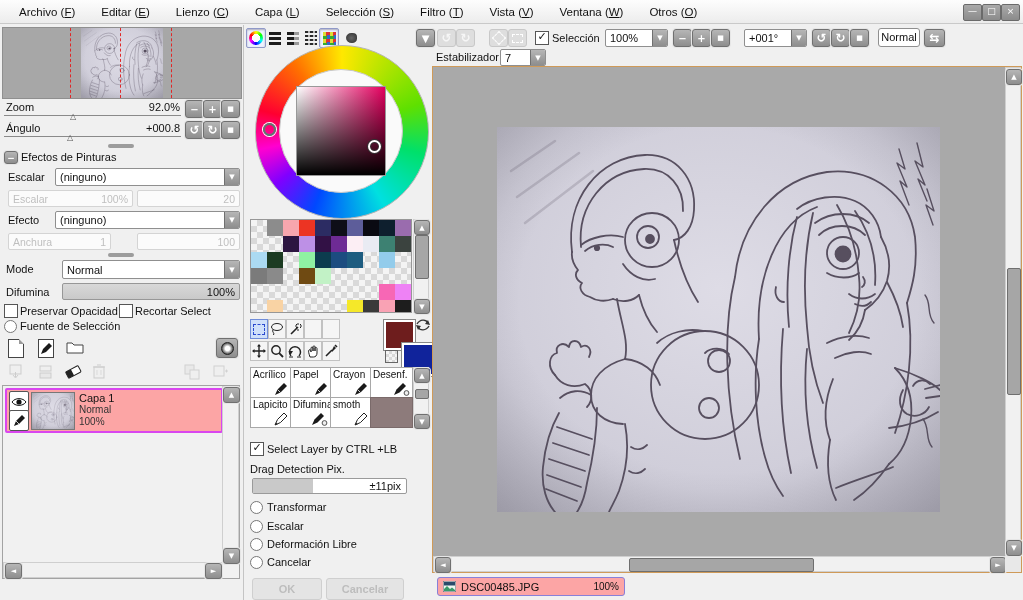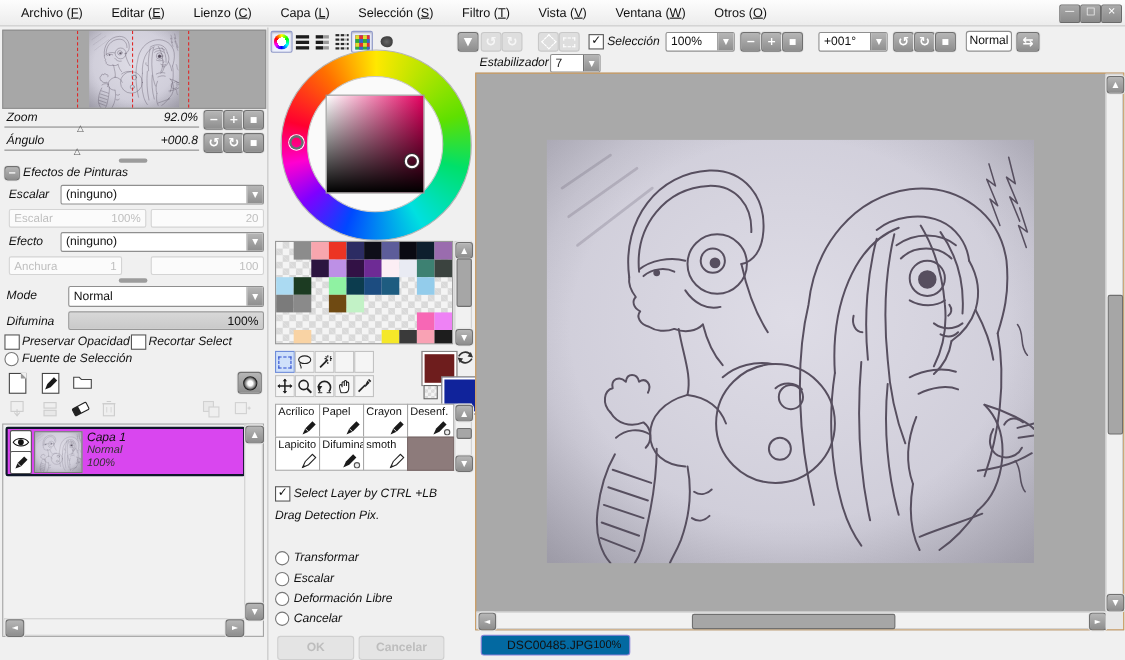--- a/index.html
+++ b/index.html
@@ -1,19 +1,19 @@
 <!DOCTYPE html>
 <html><head>
 <meta charset="utf-8">
 <style>
   html,body{margin:0;padding:0;background:#888;}
   #app{position:relative;width:1023px;height:600px;background:#f0f0f0;overflow:hidden;
        font-family:"Liberation Sans","DejaVu Sans",sans-serif;font-size:11px;color:#111;}
   .abs{position:absolute;}
-  .lbl{position:absolute;white-space:nowrap;font-style:italic;}
+  .lbl{position:absolute;white-space:nowrap;}
   .glyph{font-family:"DejaVu Sans",sans-serif;}
   
   #menubar{position:absolute;left:0;top:0;width:1023px;height:24px;
            background:linear-gradient(#fdfdfd,#ececec);border-bottom:1px solid #c9c9c9;
            display:flex;align-items:center;padding-left:6px;box-sizing:border-box;}
   .menu-item{padding:0 13px;line-height:24px;font-size:11.5px;cursor:default;}
   .winbtn{position:absolute;top:4px;width:17px;height:15px;background:linear-gradient(#a9a9a9,#8b8b8b);
           border:1px solid #6a6a6a;border-radius:2px;color:#fff;font-size:9px;line-height:13px;text-align:center;}
   
   .sqbtn{position:absolute;width:17px;height:16px;background:linear-gradient(#b6b6b6,#8e8e8e);
@@ -379,21 +379,21 @@
       </svg>
   </div>
   <div class="abs" style="left:212px;top:364px;opacity:.35">
     <svg width="16" height="16">
         <rect x="2" y="2" width="10" height="10" fill="#eee" stroke="#999"></rect>
         <path d="M13,7 h3 M14.5,5.5 v3" stroke="#999"></path>
       </svg>
   </div>
 
   <div class="abs" style="left:2px;top:385px;width:238px;height:194px;background:#f1f1f1;border:1px solid #a3a3a3;box-sizing:border-box">
-    <div class="abs" style="left:2px;top:2px;width:214px;height:41px;background:#d946ef;border:2px solid #0f172a;border-radius:2px">
+    <div class="abs" style="left:2px;top:2px;width:214px;height:41px;background:#fca5a5;border:2px solid #d946ef;border-radius:2px">
       <div class="layerbtn" style="left:2px;top:1px">
         <svg width="16" height="12">
             <path d="M1,6 C4,1.5 12,1.5 15,6 C12,10.5 4,10.5 1,6 Z" fill="#fff" stroke="#111"></path>
             <circle cx="8" cy="6" r="2.6" fill="#111"></circle>
           </svg>
       </div>
       <div class="layerbtn" style="left:2px;top:20px">
         <svg width="13" height="13">
             <polygon points="1,12 3,7 9,1 12,4 6,10" fill="#1a1a1a"></polygon>
             <line x1="3" y1="7" x2="6" y2="10" stroke="#fff" stroke-width="0.8"></line>
@@ -544,20 +544,24 @@
   <div class="brushcell" style="left:370px;top:397px;width:43px;background:#8d7b7b;border-color:#7a6a6a"></div>
   <div class="sbtrack" style="left:413px;top:367px;width:16px;height:61px">
     <div class="sqbtn glyph" style="left:0px;top:0px;width:14px;height:13px;font-size:7px">▲</div>
     <div class="sbthumb" style="left:1px;top:21px;width:12px;height:8px"></div>
     <div class="sqbtn glyph" style="left:0px;top:46px;width:14px;height:13px;font-size:7px">▼</div>
   </div>
 
   <span class="cb glyph" style="left:250px;top:442px">✓</span>
   <span class="lbl" style="left:267px;top:443px">Select Layer by CTRL +LB</span>
   <span class="lbl" style="left:250px;top:463px">Drag Detection Pix.</span>
+  <div class="abs" style="left:252px;top:478px;width:155px;height:16px;background:#fff;border:1px solid #9a9a9a;border-radius:2px;box-sizing:border-box">
+    <div class="abs" style="left:0;top:0;width:60px;height:14px;background:#c9c9c9"></div>
+    <span class="lbl" style="right:5px;top:1px">±11pix</span>
+  </div>
   <span class="radio" style="left:250px;top:501px"></span>
   <span class="lbl" style="left:267px;top:501px">Transformar</span>
   <span class="radio" style="left:250px;top:520px"></span>
   <span class="lbl" style="left:267px;top:520px">Escalar</span>
   <span class="radio" style="left:250px;top:538px"></span>
   <span class="lbl" style="left:267px;top:538px">Deformación Libre</span>
   <span class="radio" style="left:250px;top:556px"></span>
   <span class="lbl" style="left:267px;top:556px">Cancelar</span>
   <div class="btn dis" style="left:252px;top:578px;width:68px;height:20px;line-height:20px">OK</div>
   <div class="btn dis" style="left:326px;top:578px;width:76px;height:20px;line-height:20px">Cancelar</div>
@@ -574,21 +578,21 @@
       <div class="sqbtn glyph" style="left:0px;top:472px;width:14px;height:14px;font-size:7px">▼</div>
     </div>
     <div class="sbtrack" style="left:0px;bottom:0px;width:572px;height:16px">
       <div class="sqbtn glyph" style="left:1px;top:0px;width:14px;height:14px;font-size:7px">◄</div>
       <div class="sbthumb" style="left:195px;top:1px;width:183px;height:12px"></div>
       <div class="sqbtn glyph" style="left:556px;top:0px;width:14px;height:14px;font-size:7px">►</div>
     </div>
     <div class="abs" style="right:0;bottom:0;width:16px;height:16px;background:#e8e8e8"></div>
   </div>
 
-  <div class="abs" style="left: 437px; top: 577px; width: 136px; height: 19px; border: 1px solid rgb(136, 128, 216); border-radius: 3px; display: flex; align-items: center; padding: 0px 18px; box-sizing: border-box; background: #0369a1;">
+  <div class="abs" style="left: 437px; top: 577px; width: 188px; height: 19px; border: 1px solid rgb(136, 128, 216); border-radius: 3px; display: flex; align-items: center; padding: 0px 5px; box-sizing: border-box; background: #fca5a5;">
     <svg width="13" height="11" style="margin-right:5px">
       <rect width="13" height="11" fill="#eef6f0" stroke="#556"></rect>
       <rect x="1" y="1" width="11" height="3.5" fill="#2a4a6a"></rect>
       <path d="M1,8 L4,5 L7,8 L9,6.5 L12,9 V10 H1 Z" fill="#3a9a6a"></path>
     </svg>
     <span>DSC00485.JPG</span>
     <span style="margin-left:auto;font-size:10px">100%</span>
   </div>
 
 </div>

